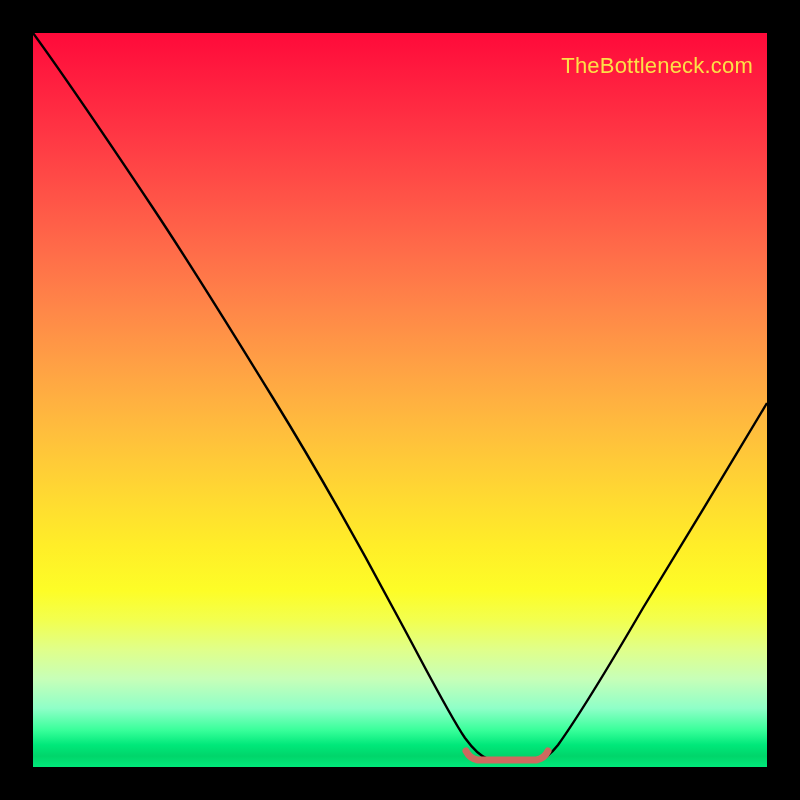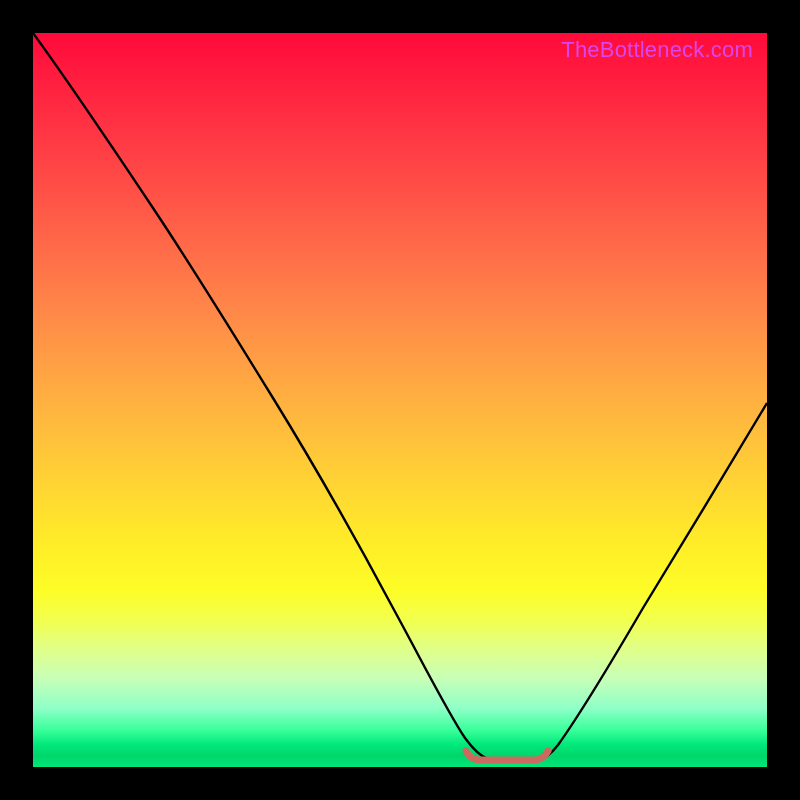--- a/index.html
+++ b/index.html
@@ -46,23 +46,23 @@
         #c7ffb8 88%,
         #8fffc8 92%,
         #38ff9a 95%,
         #00e87a 97%,
         #00d56a 98.5%,
         #00e87a 100%
       );
   }
   .watermark {
     position: absolute;
-    top: 4px;
+    top: 20px;
     right: 14px;
-    color: #d946ef;
+    color: #fde047;
     font-size: 22px;
     font-weight: 500;
     letter-spacing: 0.2px;
     user-select: none;
   }
   svg.curve {
     position: absolute;
     inset: 0;
   }
 </style>

